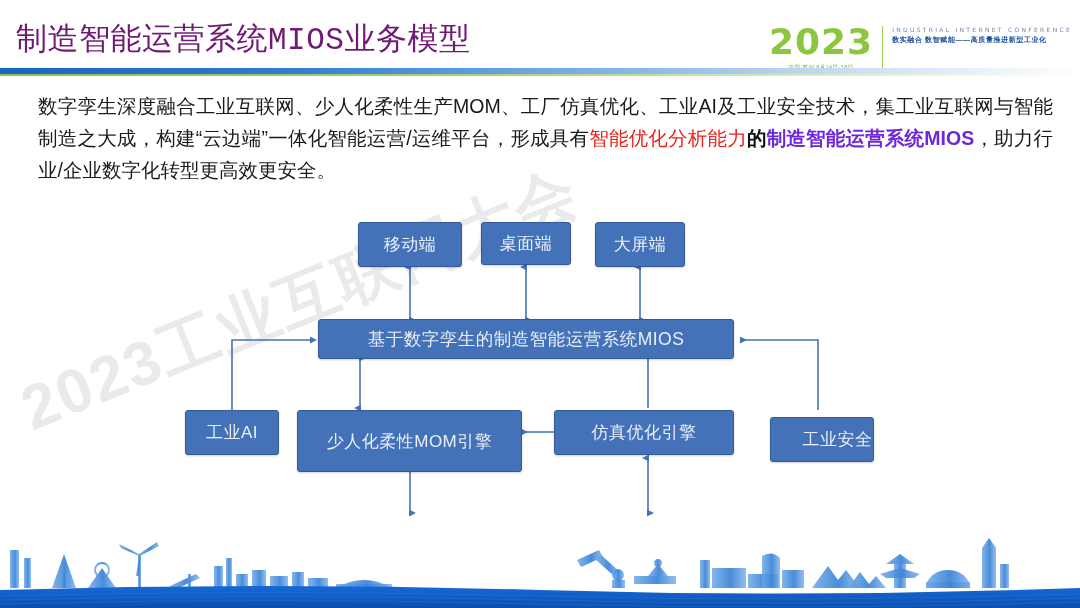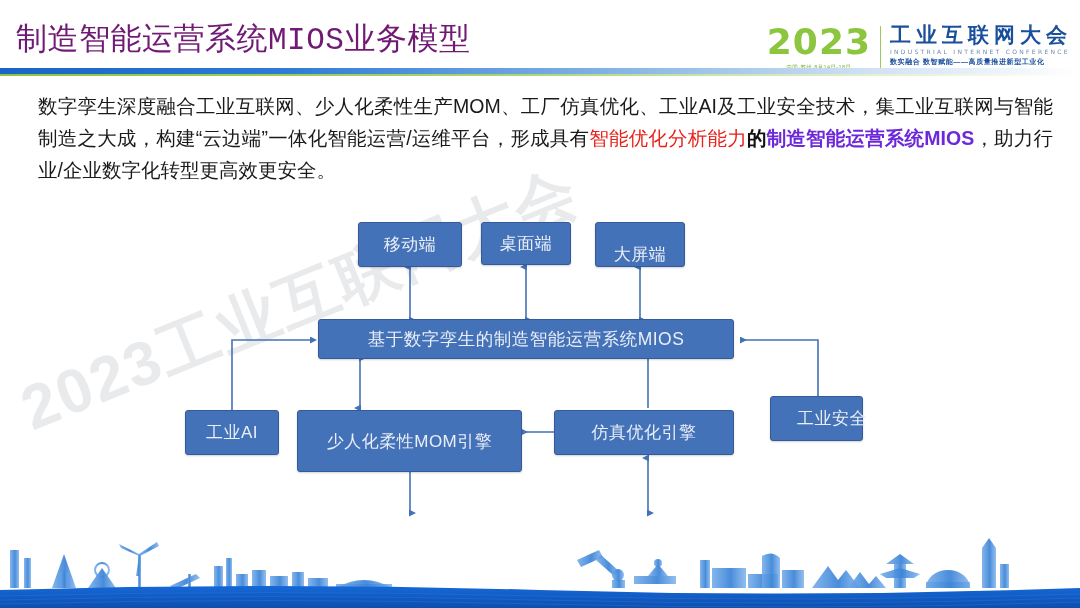--- a/index.html
+++ b/index.html
@@ -179,21 +179,20 @@
 
   <div id="slide-title">制造智能运营系统MIOS业务模型</div>
 
   <div id="logo-block">
     <div id="logo-left">
       <div id="logo-year">2023</div>
       <div id="logo-date">中国·苏州  8月14日-18日</div>
     </div>
     <div id="logo-divider"></div>
     <div id="logo-right">
-      <div id="logo-cn">工业互联网大会</div>
       <div id="logo-en">INDUSTRIAL INTERNET CONFERENCE</div>
       <div id="logo-slogan">数实融合  数智赋能——高质量推进新型工业化</div>
     </div>
   </div>
 
   <div id="header-rule"></div>
   <div id="header-rule-green"></div>
 
   <div id="watermark-wrap">
     <div id="watermark">2023工业互联网大会</div>
@@ -238,38 +237,38 @@
         <line x1="648" y1="313" x2="648" y2="258" marker-end="url(#ar-up)" marker-start="url(#ar-down)"></line>
       </g>
     </svg>
 
     <div class="node" style="left:358px; top:22px; width:104px; height:45px;">
       <span>移动端</span>
     </div>
     <div class="node" style="left:481px; top:22px; width:90px; height:43px;">
       <span>桌面端</span>
     </div>
-    <div class="node" style="left:595px; top:22px; width:90px; height:45px;align-items:flex-end;">
+    <div class="node" style="left:595px; top:22px; width:90px; height:45px;">
       <span>大屏端</span>
     </div>
 
     <div class="node wide" style="left:318px; top:119px; width:416px; height:40px;">
       <span>基于数字孪生的制造智能运营系统MIOS</span>
     </div>
 
     <div class="node" style="left:185px; top:210px; width:94px; height:45px;">
       <span>工业AI</span>
     </div>
     <div class="node" style="left:297px; top:210px; width:225px; height:62px;">
       <span>少人化柔性MOM引擎</span>
     </div>
     <div class="node" style="left:554px; top:210px; width:180px; height:45px;">
       <span>仿真优化引擎</span>
     </div>
-    <div class="node" style="left:770px; top:196px; width:93px; height:45px;padding-left:31px;">
+    <div class="node" style="left:770px; top:217px; width:104px; height:45px;padding-left:31px;">
       <span>工业安全</span>
     </div>
 
   </div>
 
   <div id="footer">
     <svg viewBox="0 0 1080 78" width="1080" height="78" xmlns="http://www.w3.org/2000/svg">
       <defs>
         <linearGradient id="wavegrad" x1="0" y1="0" x2="0" y2="1">
           <stop offset="0%" stop-color="#1668d8"></stop>

